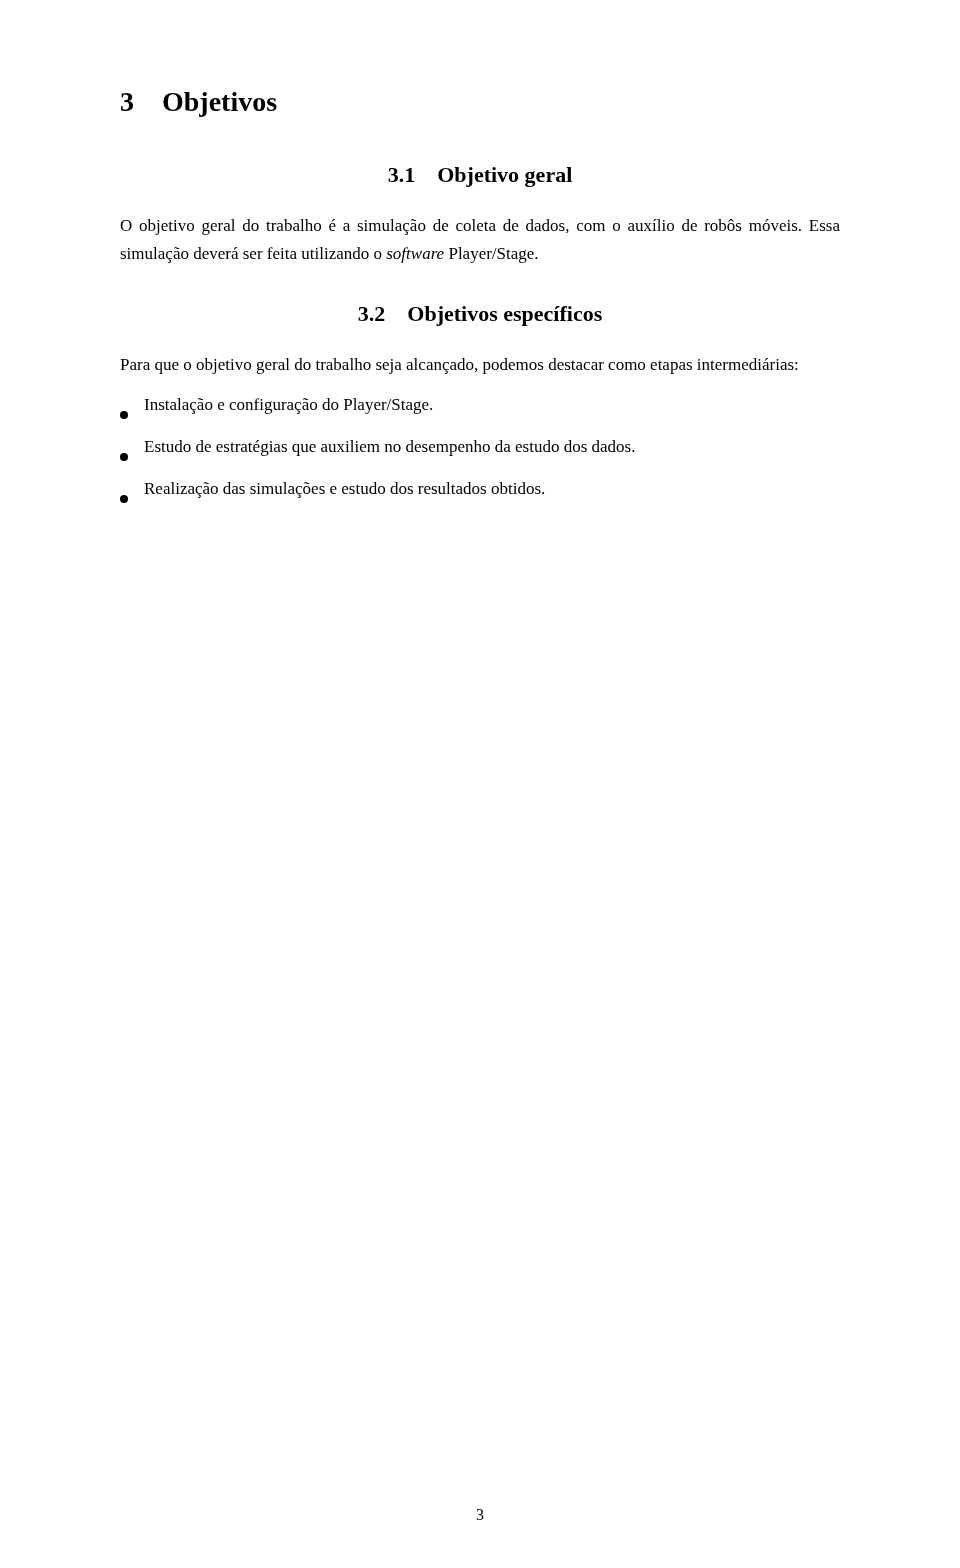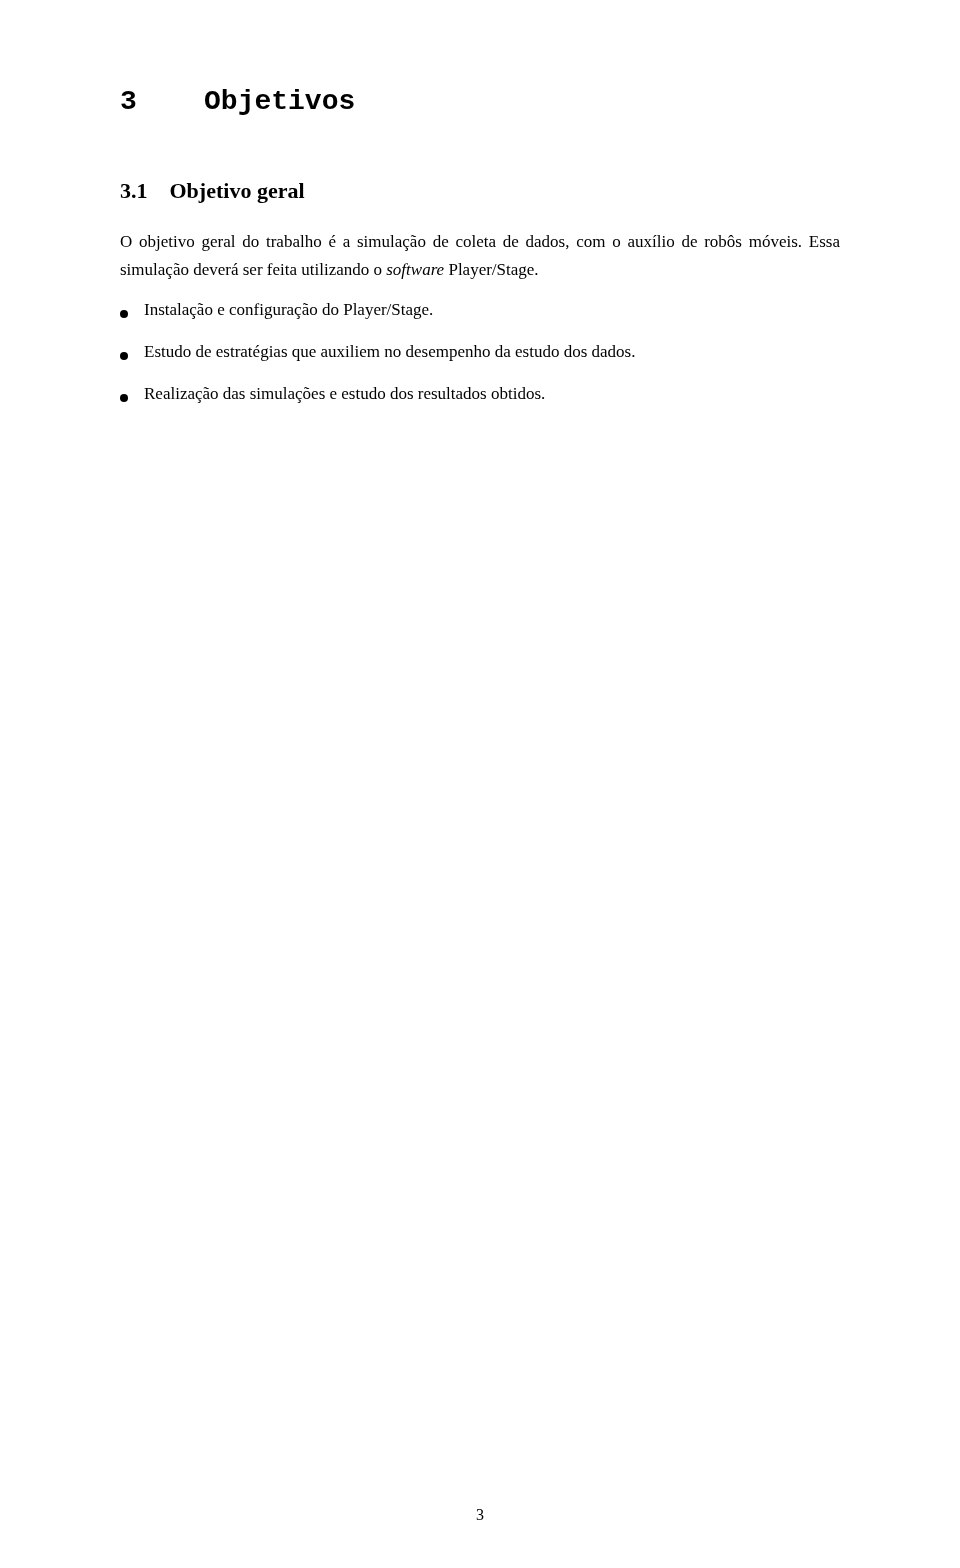--- a/index.html
+++ b/index.html
@@ -22,30 +22,31 @@
       width: 960px;
       min-height: 1568px;
       background: #ffffff;
       padding: 80px 120px 80px 120px;
       position: relative;
     }
 
     h1.chapter-title {
       font-size: 28px;
       font-weight: bold;
-      margin-bottom: 48px;
-      font-family: Liberation Mono, monospace;
+      margin-bottom: 32px;
+      font-family: Liberation Serif, serif;
     }
 
     h2.section-title {
       font-size: 22px;
       font-weight: bold;
       margin-bottom: 20px;
       margin-top: 28px;
       font-family: "Computer Modern", Georgia, serif;
+      text-align: center;
     }
 
     p.body-text {
       font-size: 17px;
       line-height: 1.65;
       text-align: justify;
       margin-bottom: 12px;
       font-family: "Computer Modern", Georgia, serif;
     }
 
@@ -55,21 +56,21 @@
 
     ul.bullet-list {
       list-style: none;
       padding-left: 0;
       margin-top: 8px;
       margin-bottom: 12px;
     }
 
     ul.bullet-list li {
       display: flex;
-      align-items: center;
+      align-items: flex-end;
       margin-bottom: 14px;
       font-size: 17px;
       line-height: 1.65;
       text-align: justify;
       font-family: "Computer Modern", Georgia, serif;
     }
 
     ul.bullet-list li .bullet {
       display: inline-block;
       width: 8px;
@@ -108,21 +109,29 @@
   <h2 class="section-title">
     <span>3.1</span>
     &nbsp;&nbsp;
     <span>Objetivo geral</span>
   </h2>
 
   <p class="body-text">
     <span>O objetivo geral do trabalho é a simulação de coleta de dados, com o auxílio de robôs móveis. Essa simulação deverá ser feita utilizando o </span><em class="software-italic"><span>software</span></em><span> Player/Stage.</span>
   </p>
 
+  <h2 class="section-title">
+    <span>3.2</span>
+    &nbsp;&nbsp;
+    <span>Objetivos específicos</span>
+  </h2>
 
+  <p class="body-text">
+    <span>Para que o objetivo geral do trabalho seja alcançado, podemos destacar como etapas intermediárias:</span>
+  </p>
 
   <ul class="bullet-list">
     <li>
       <span class="bullet"></span>
       <span class="item-text">Instalação e configuração do Player/Stage.</span>
     </li>
     <li>
       <span class="bullet"></span>
       <span class="item-text">Estudo de estratégias que auxiliem no desempenho da estudo dos dados.</span>
     </li>

